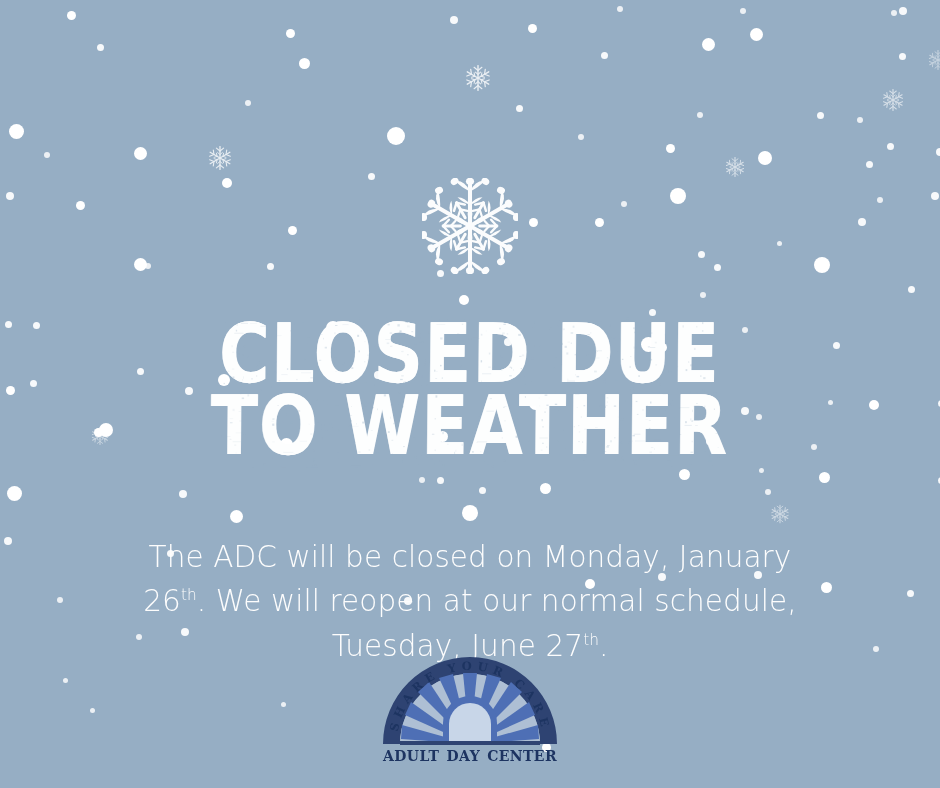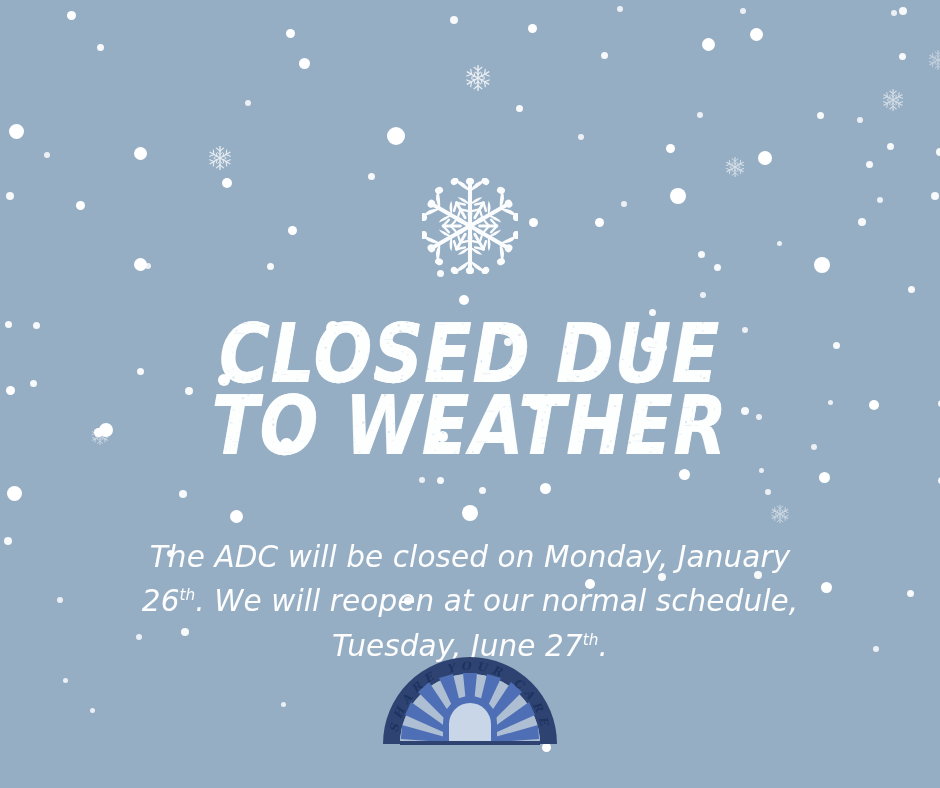--- a/index.html
+++ b/index.html
@@ -129,21 +129,21 @@
     font-variant: small-caps;
     text-transform: lowercase;
     margin-top: 1px;
     padding-bottom: 3px;
     border-bottom: 1.5px solid #3f63a8;
   }
 </style>
 </head>
 <body>
 
-<div id="poster" style="background: rgb(150, 174, 196); font-style: italic;">
+<div id="poster" style="background: rgb(150, 174, 196);">
 
   <div id="snow-layer">
       <div class="snow-dot" style="left: 8.5px; top: 123.5px; width: 15px; height: 15px; background: rgb(255, 255, 255); opacity: 1;"></div>
       <div class="snow-dot" style="left: 133.5px; top: 146.5px; width: 13px; height: 13px; background: rgb(255, 255, 255); opacity: 1;"></div>
       <div class="snow-dot" style="left: 387px; top: 127px; width: 18px; height: 18px; background: rgb(255, 255, 255); opacity: 1;"></div>
       <div class="snow-dot" style="left: 701.5px; top: 37.5px; width: 13px; height: 13px; background: rgb(255, 255, 255); opacity: 1;"></div>
       <div class="snow-dot" style="left: 670px; top: 188px; width: 16px; height: 16px; background: rgb(255, 255, 255); opacity: 1;"></div>
       <div class="snow-dot" style="left: 814px; top: 257px; width: 16px; height: 16px; background: rgb(255, 255, 255); opacity: 1;"></div>
       <div class="snow-dot" style="left: 96.5px; top: 43.5px; width: 7px; height: 7px; background: rgb(255, 255, 255); opacity: 0.92;"></div>
       <div class="snow-dot" style="left: 298.5px; top: 57.5px; width: 11px; height: 11px; background: rgb(255, 255, 255); opacity: 1;"></div>
@@ -1336,16 +1336,17 @@
       <path d="M 72 93 L 72 73 A 21 21 0 0 1 114 73 L 114 93 Z" fill="#c8d6e8"></path>
 
       <rect x="23" y="90" width="140" height="4" fill="#2e4372"></rect>
 
       <text font-family="&quot;DejaVu Serif&quot;, serif" font-size="11.5" font-weight="700" fill="#1d3461" letter-spacing="5.2">
         <textPath href="#ringPath" startOffset="50%" text-anchor="middle">SHARE YOUR CARE</textPath>
       </text>
     </svg>
 
     <div id="logo-wordmark">
+      <span id="logo-name">Adult Day Center</span>
     </div>
   </div>
 
 </div>
 
 </body></html>

